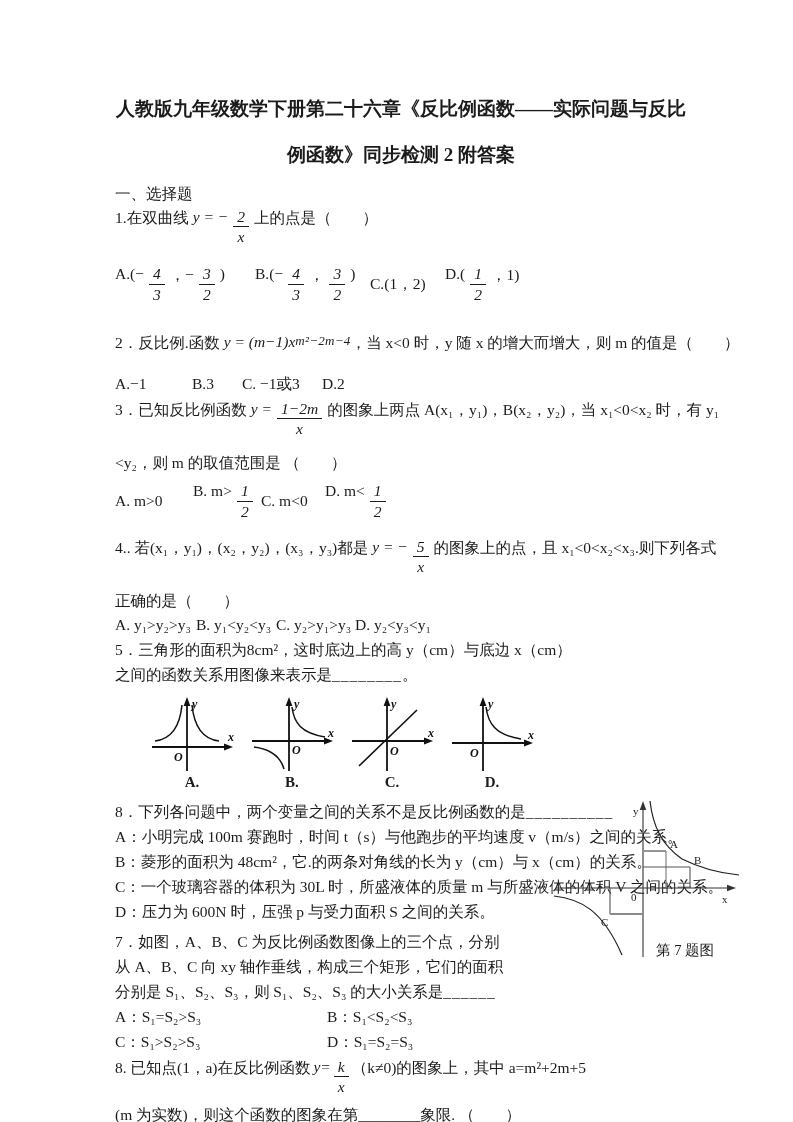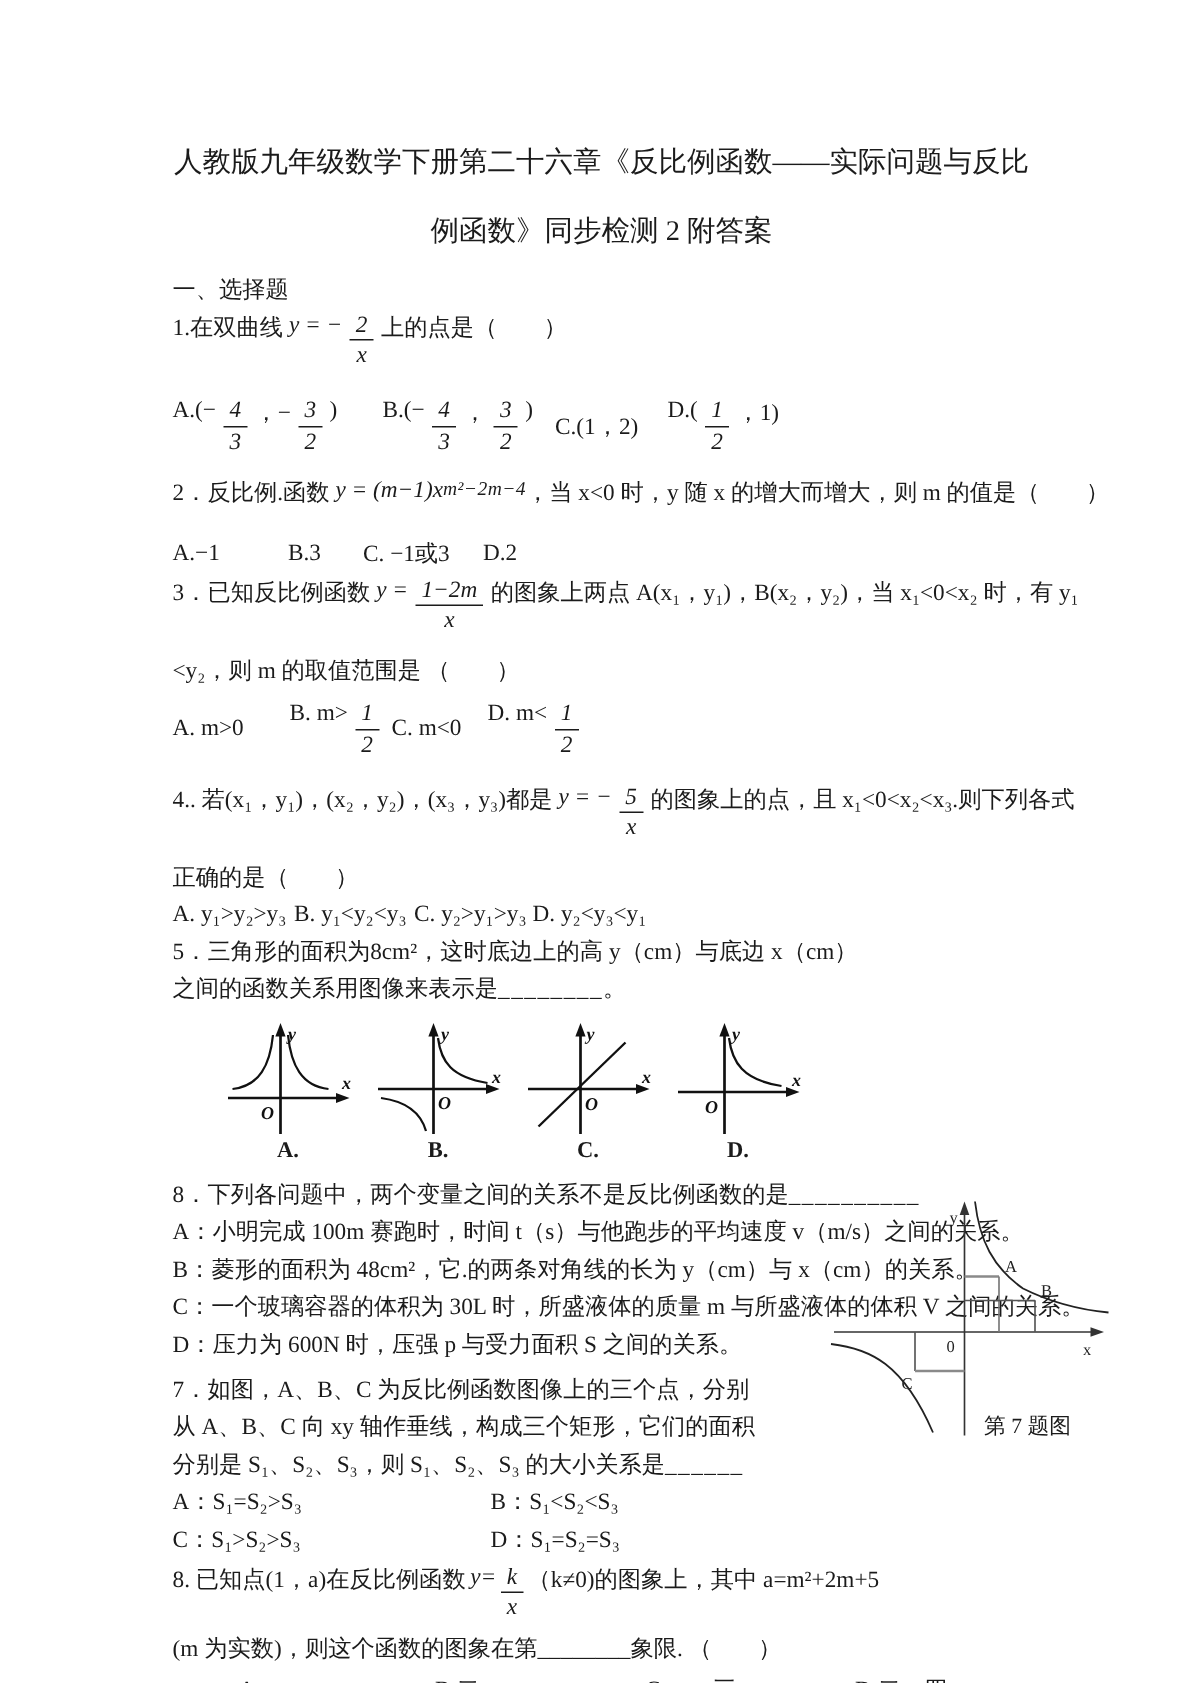--- a/index.html
+++ b/index.html
@@ -5,21 +5,21 @@
   html,body { margin:0; padding:0; background:#ffffff; }
   .page {
     position:relative;
     width:793px; height:1122px;
     background:#ffffff;
     font-family:"Liberation Serif","DejaVu Serif",serif;
     color:#1b1b1b;
     overflow:hidden;
   }
   .content { position:absolute; left:115px; top:96px; width:648px; }
-  .title { width:572px; text-align:center; font-weight:normal; font-size:19px; line-height:25px; }
+  .title { width:572px; text-align:center; font-weight:bold; font-size:19px; line-height:25px; }
   .title-l1 { margin-bottom:21px; }
   .title-l2 { margin-bottom:15px; }
   .sec { font-size:15.5px; line-height:24px; margin-bottom:2px; }
   .line { font-size:15.5px; line-height:25px; }
   .row { display:flex; align-items:flex-start; font-size:15.5px; }
   .mi { font-style:italic; }
   .frac { display:inline-flex; flex-direction:column; align-items:center; font-style:italic; line-height:1.1; margin:0 5px; vertical-align:middle; }
   .frac .fn { padding:0 4px 1px 4px; border-bottom:1.4px solid #1b1b1b; }
   .frac .fd { padding:1px 4px 0 4px; }
   .sup { font-size:13px; font-style:italic; vertical-align:super; letter-spacing:.3px; }
@@ -88,21 +88,21 @@
       <span class="row">
         <span>D.(</span>
         <span class="frac">
             <span class="fn">1</span>
             <span class="fd">2</span>
           </span>
         <span>，1)</span>
       </span>
     </div>
 
-    <div class="row" style="margin-top:8px;min-height:30px">
+    <div class="row" style="margin-top:23px;min-height:30px">
       <span>2．反比例.函数</span>
       <span class="mi" style="margin-left:4px">y = (m−1)x</span>
         <span class="sup">m²−2m−4</span>
       <span>，当 x&lt;0 时，y 随 x 的增大而增大，则 m 的值是（　　）</span>
     </div>
     <div class="opts" style="margin-top:9px;min-height:24px">
       <span style="width:77px">A.−1</span>
       <span style="width:50px">B.3</span>
       <span style="width:80px">C. −1或3</span>
       <span>D.2</span>

